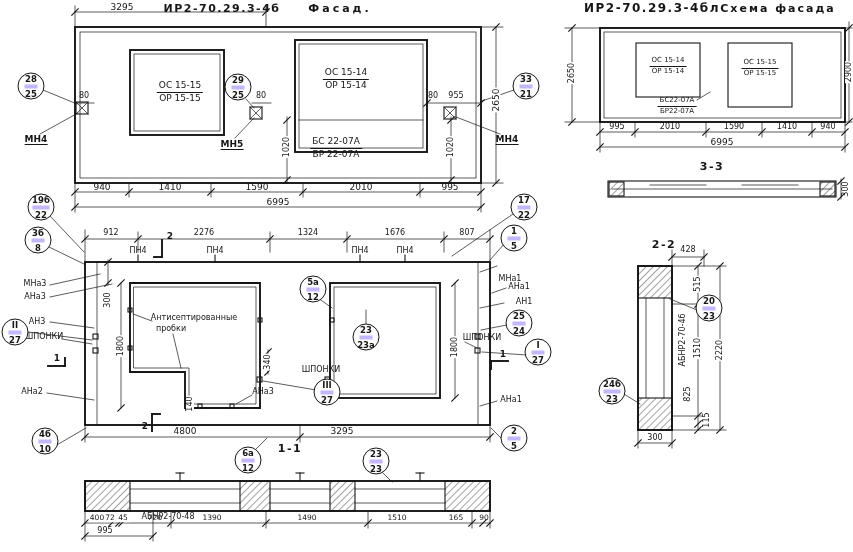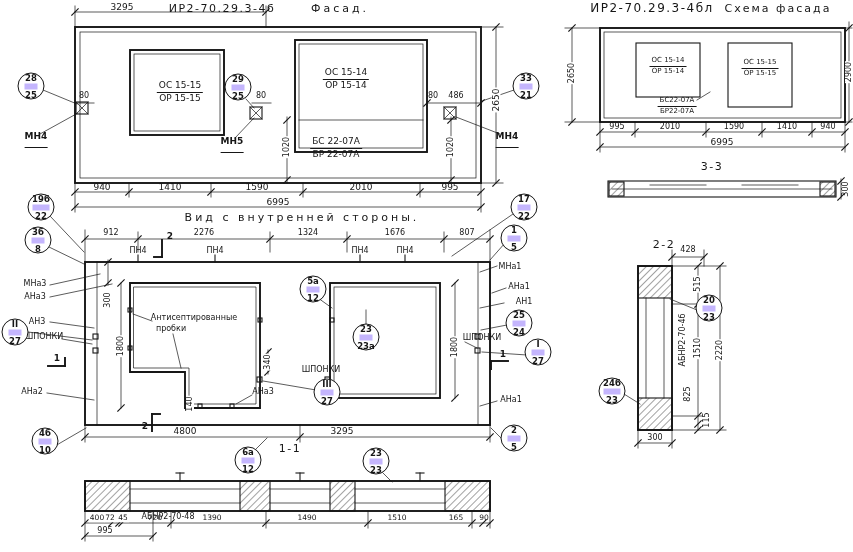--- a/index.html
+++ b/index.html
@@ -11,28 +11,28 @@
 #lw .s2{stroke-width:1.9}
 #lw .s1{stroke-width:1.1}
 #lw .s0{stroke-width:0.7}
 #lw .hz{fill:url(#hz);stroke-width:1.1}
 .t{position:absolute;transform:translate(-50%,-50%);white-space:nowrap;font-size:8px;line-height:1}
 .tv{transform:translate(-50%,-50%) rotate(-90deg)}
 .t7{font-size:7.5px}
 .t9{font-size:9px}
 .b{font-weight:bold}
 .bg{background:#fff;padding:0 1px}
-.u{border-bottom:1.2px solid #161616;padding-bottom:6px}
-.ttl{font-weight:normal;font-size:11px;letter-spacing:1.5px}
+.u{border-bottom:1.2px solid #161616;padding-bottom:0}
+.ttl{font-weight:bold;font-size:11px;letter-spacing:1.5px}
 .fr{position:absolute;transform:translate(-50%,-50%);display:flex;flex-direction:column;align-items:center;line-height:1;font-size:9px;z-index:3}
 .fr .n{border-bottom:1px solid #161616;padding:0 2px 1.5px;text-align:center}
 .fr .d{padding-top:1.5px;text-align:center}
 .f7{font-size:7px}
 .co{position:absolute;transform:translate(-50%,-50%);width:27px;height:27px;border:1.3px solid #161616;border-radius:50%;background:#fff;display:flex;flex-direction:column;align-items:center;justify-content:center;font-size:8.5px;font-weight:bold;line-height:1;z-index:4}
-.co .n{border-bottom:6px solid #c4b5fd;min-width:13px;text-align:center;padding-bottom:1px}
+.co .n{border-bottom:4px solid #c4b5fd;min-width:13px;text-align:center;padding-bottom:1px}
 .co .d{padding-top:1px;min-width:13px;text-align:center}
 </style>
 </head>
 <body>
 
 <div id="sheet">
 
 <svg id="lw" width="853" height="552" viewBox="0 0 853 552">
 <defs>
 <pattern id="hz" width="5" height="5" patternUnits="userSpaceOnUse" patternTransform="rotate(45)">
@@ -343,21 +343,21 @@
 <div class="co" style="left:526px;top:86px">
       <span class="n">33</span>
       <span class="d">21</span>
     </div>
 <span class="t t9 b u" style="left:36px;top:140px">МН4</span>
 <span class="t t9 b u" style="left:232px;top:145px">МН5</span>
 <span class="t t9 b u" style="left:507px;top:140px">МН4</span>
 <span class="t" style="left:84px;top:96px">80</span>
 <span class="t" style="left:261px;top:96px">80</span>
 <span class="t" style="left:433px;top:96px">80</span>
-<span class="t" style="left:456px;top:96px">486</span>
+<span class="t" style="left:456px;top:96px">955</span>
 <span class="t tv bg" style="left:287px;top:147px">1020</span>
 <span class="t tv bg" style="left:451px;top:147px">1020</span>
 <span class="t tv bg t9" style="left:496px;top:100px">2650</span>
 <span class="t t9" style="left:102px;top:187px">940</span>
 <span class="t t9" style="left:170px;top:187px">1410</span>
 <span class="t t9" style="left:257px;top:187px">1590</span>
 <span class="t t9" style="left:361px;top:187px">2010</span>
 <span class="t t9" style="left:450px;top:187px">995</span>
 <span class="t t9" style="left:278px;top:202px">6995</span>
 
@@ -379,21 +379,20 @@
 <span class="t tv bg" style="left:849px;top:72px">2900</span>
 <span class="t" style="left:617px;top:127px">995</span>
 <span class="t" style="left:670px;top:127px">2010</span>
 <span class="t" style="left:734px;top:127px">1590</span>
 <span class="t" style="left:787px;top:127px">1410</span>
 <span class="t" style="left:828px;top:127px">940</span>
 <span class="t t9" style="left:722px;top:142px">6995</span>
 <span class="t ttl" style="left:712px;top:166px">3-3</span>
 <span class="t tv" style="left:846px;top:189px">300</span>
 
-<span class="t ttl" style="left:302px;top:217px;letter-spacing:3px">Вид с внутренней стороны.</span>
 <span class="t" style="left:111px;top:233px">912</span>
 <span class="t" style="left:204px;top:233px">2276</span>
 <span class="t" style="left:308px;top:233px">1324</span>
 <span class="t" style="left:395px;top:233px">1676</span>
 <span class="t" style="left:467px;top:233px">807</span>
 <span class="t t9 b" style="left:170px;top:236px">2</span>
 <span class="t t9 b" style="left:145px;top:426px">2</span>
 <span class="t t9 b" style="left:57px;top:358px">1</span>
 <span class="t t9 b" style="left:503px;top:354px">1</span>
 <span class="t" style="left:138px;top:251px">ПН4</span>
@@ -402,21 +401,21 @@
 <span class="t" style="left:405px;top:251px">ПН4</span>
 <span class="t" style="left:194px;top:318px">Антисептированные</span>
 <span class="t" style="left:171px;top:329px">пробки</span>
 <span class="t" style="left:44px;top:337px">ШПОНКИ</span>
 <span class="t" style="left:482px;top:338px">ШПОНКИ</span>
 <span class="t" style="left:321px;top:370px">ШПОНКИ</span>
 <span class="t" style="left:35px;top:284px">МНа3</span>
 <span class="t" style="left:35px;top:297px">АНа3</span>
 <span class="t" style="left:37px;top:322px">АН3</span>
 <span class="t" style="left:32px;top:392px">АНа2</span>
-<span class="t" style="left:510px;top:267px">МНа1</span>
+<span class="t" style="left:510px;top:279px">МНа1</span>
 <span class="t" style="left:519px;top:287px">АНа1</span>
 <span class="t" style="left:524px;top:302px">АН1</span>
 <span class="t" style="left:511px;top:400px">АНа1</span>
 <span class="t" style="left:263px;top:392px">АНа3</span>
 <div class="co" style="left:41px;top:207px">
       <span class="n">19б</span>
       <span class="d">22</span>
     </div>
 <div class="co" style="left:38px;top:240px">
       <span class="n">3б</span>

